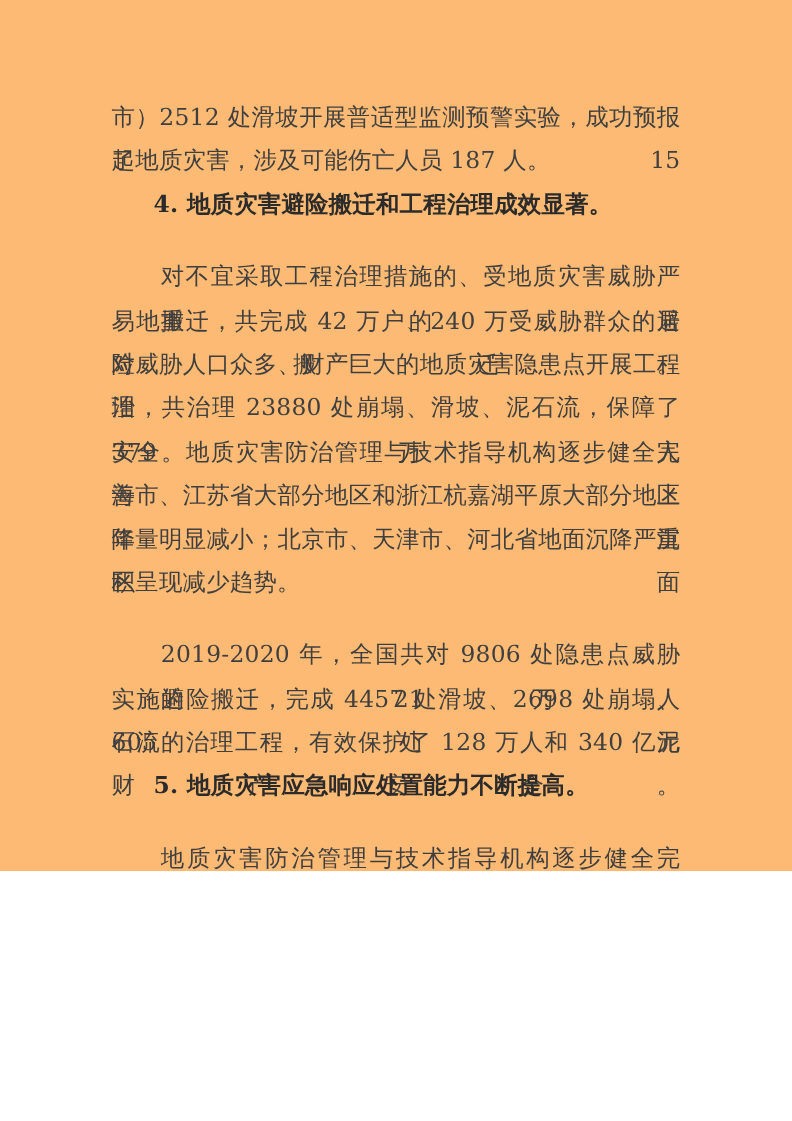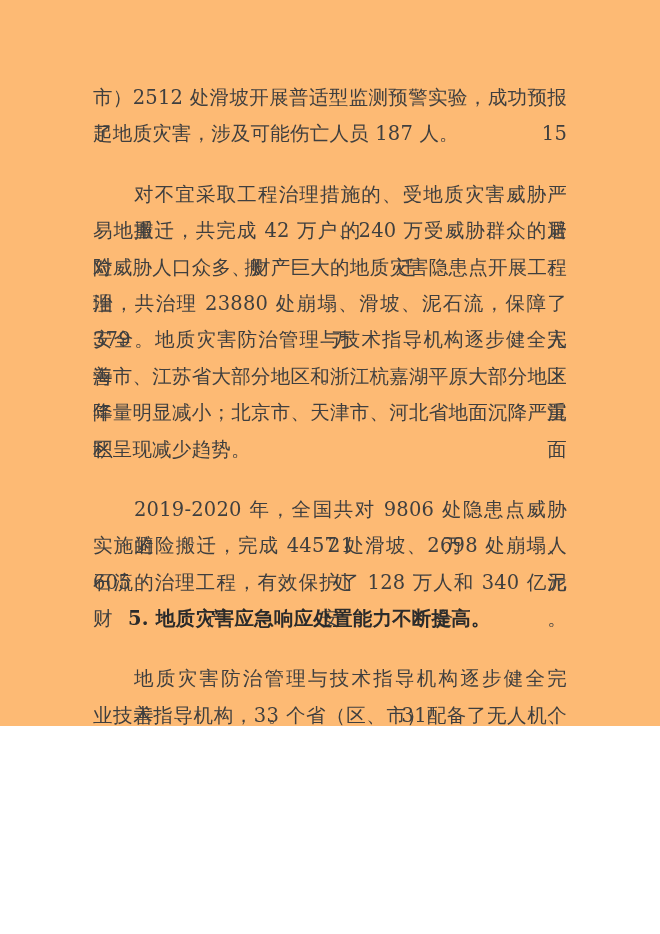--- a/index.html
+++ b/index.html
@@ -56,20 +56,21 @@
     font-family: "DejaVu Serif", "Liberation Serif", serif;
   }
 </style>
 </head>
 <body>
 
 <div class="page">
   <div class="text-block">
       <div class="line fill">市）2512 处滑坡开展普适型监测预警实验，成功预报了 15</div>
       <div class="line">起地质灾害，涉及可能伤亡人员 187 人。</div>
+      <div class="line heading">4. 地质灾害避险搬迁和工程治理成效显著。</div>
       <div class="line indent fill">对不宜采取工程治理措施的、受地质灾害威胁严重的居</div>
       <div class="line fill">易地搬迁，共完成 42 万户、240 万受威胁群众的避险搬迁。</div>
       <div class="line fill">对威胁人口众多、财产巨大的地质灾害隐患点开展工程治</div>
       <div class="line fill">理，共治理 23880 处崩塌、滑坡、泥石流，保障了 379 万人</div>
       <div class="line fill">安全。地质灾害防治管理与技术指导机构逐步健全完善。上</div>
       <div class="line fill">海市、江苏省大部分地区和浙江杭嘉湖平原大部分地区年沉</div>
       <div class="line fill">降量明显减小；北京市、天津市、河北省地面沉降严重区面</div>
       <div class="line">积呈现减少趋势。</div>
       <div class="line indent fill">2019-2020 年，全国共对 9806 处隐患点威胁的 21 万人</div>
       <div class="line fill">实施避险搬迁，完成 4457 处滑坡、2698 处崩塌、605 处泥</div>

